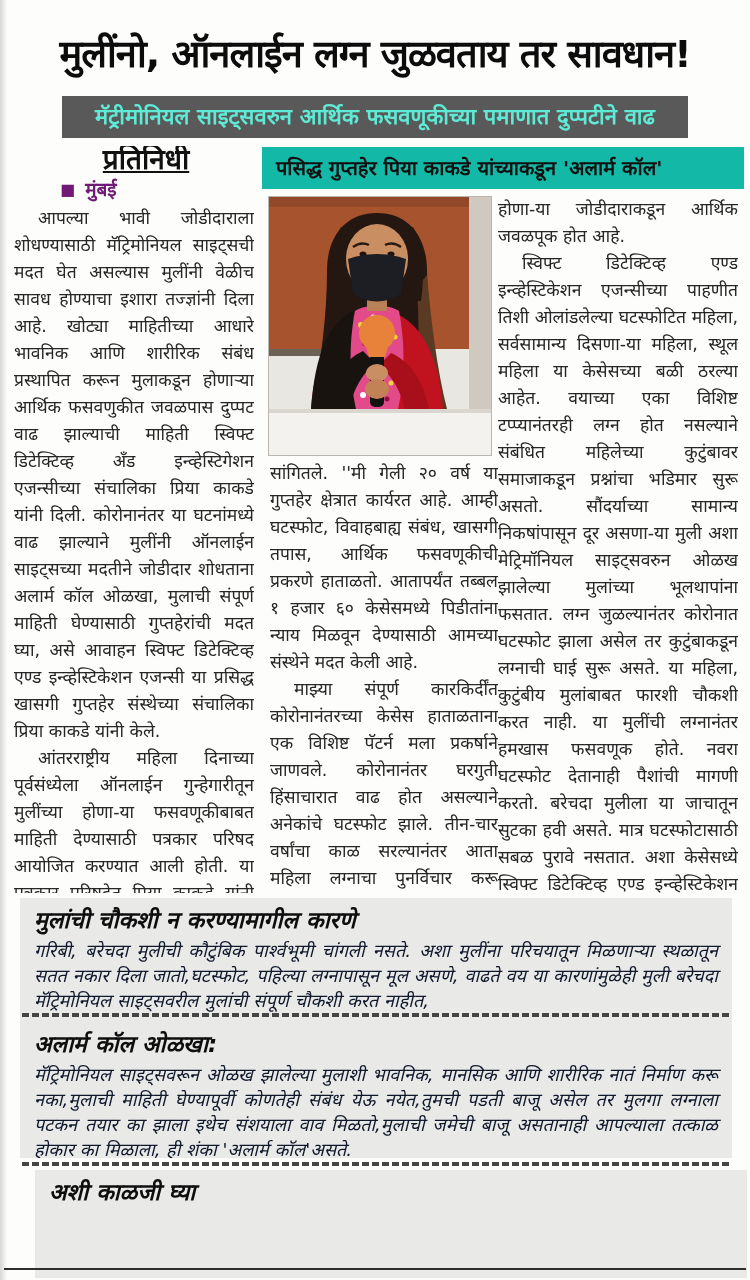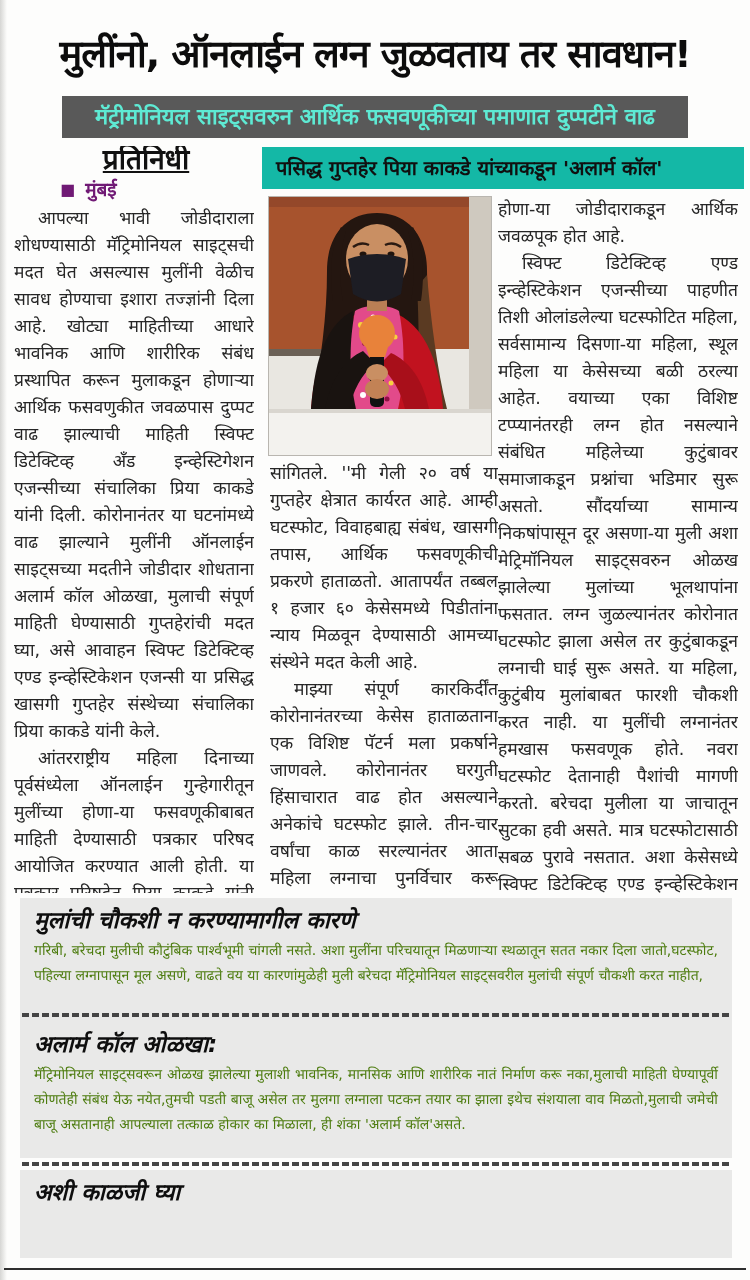--- a/index.html
+++ b/index.html
@@ -51,26 +51,26 @@
   .photo svg{display:block;}
   .infobox{
     position:absolute;left:20px;width:712px;background:#e9e9e8;
     padding:7px 14px 6px;box-sizing:border-box;overflow:hidden;
   }
   .infobox .ib-head{
     margin:0 0 3px;font-size:23px;font-weight:bold;font-style:italic;
     color:#0e0e0e;line-height:30px;
   }
   .infobox .ib-body{
-    margin:0;font-size:14px;line-height:25px;
-    color:#4d7c0f;text-align:justify;
+    margin:0;font-style:italic;font-size:18px;line-height:25px;
+    color:#0f172a;text-align:justify;
   }
   #box1{top:898px;height:144px;}
   #box2{top:1022px;height:136px;}
-  #box3{top:1170px;height:88px;}
+  #box3{top:1170px;height:108px;margin-left:15px;}
   .dotted{
     position:absolute;left:22px;width:708px;height:4px;
     background:repeating-linear-gradient(90deg,#454545 0 7px,rgba(0,0,0,0) 7px 10px);
   }
   #dot1{top:1013px;}
   #dot2{top:1162px;}
   .bottomline{position:absolute;left:4px;top:1268px;width:742px;height:2px;background:#2e2e2e;}
 </style>
 </head>
 <body>

